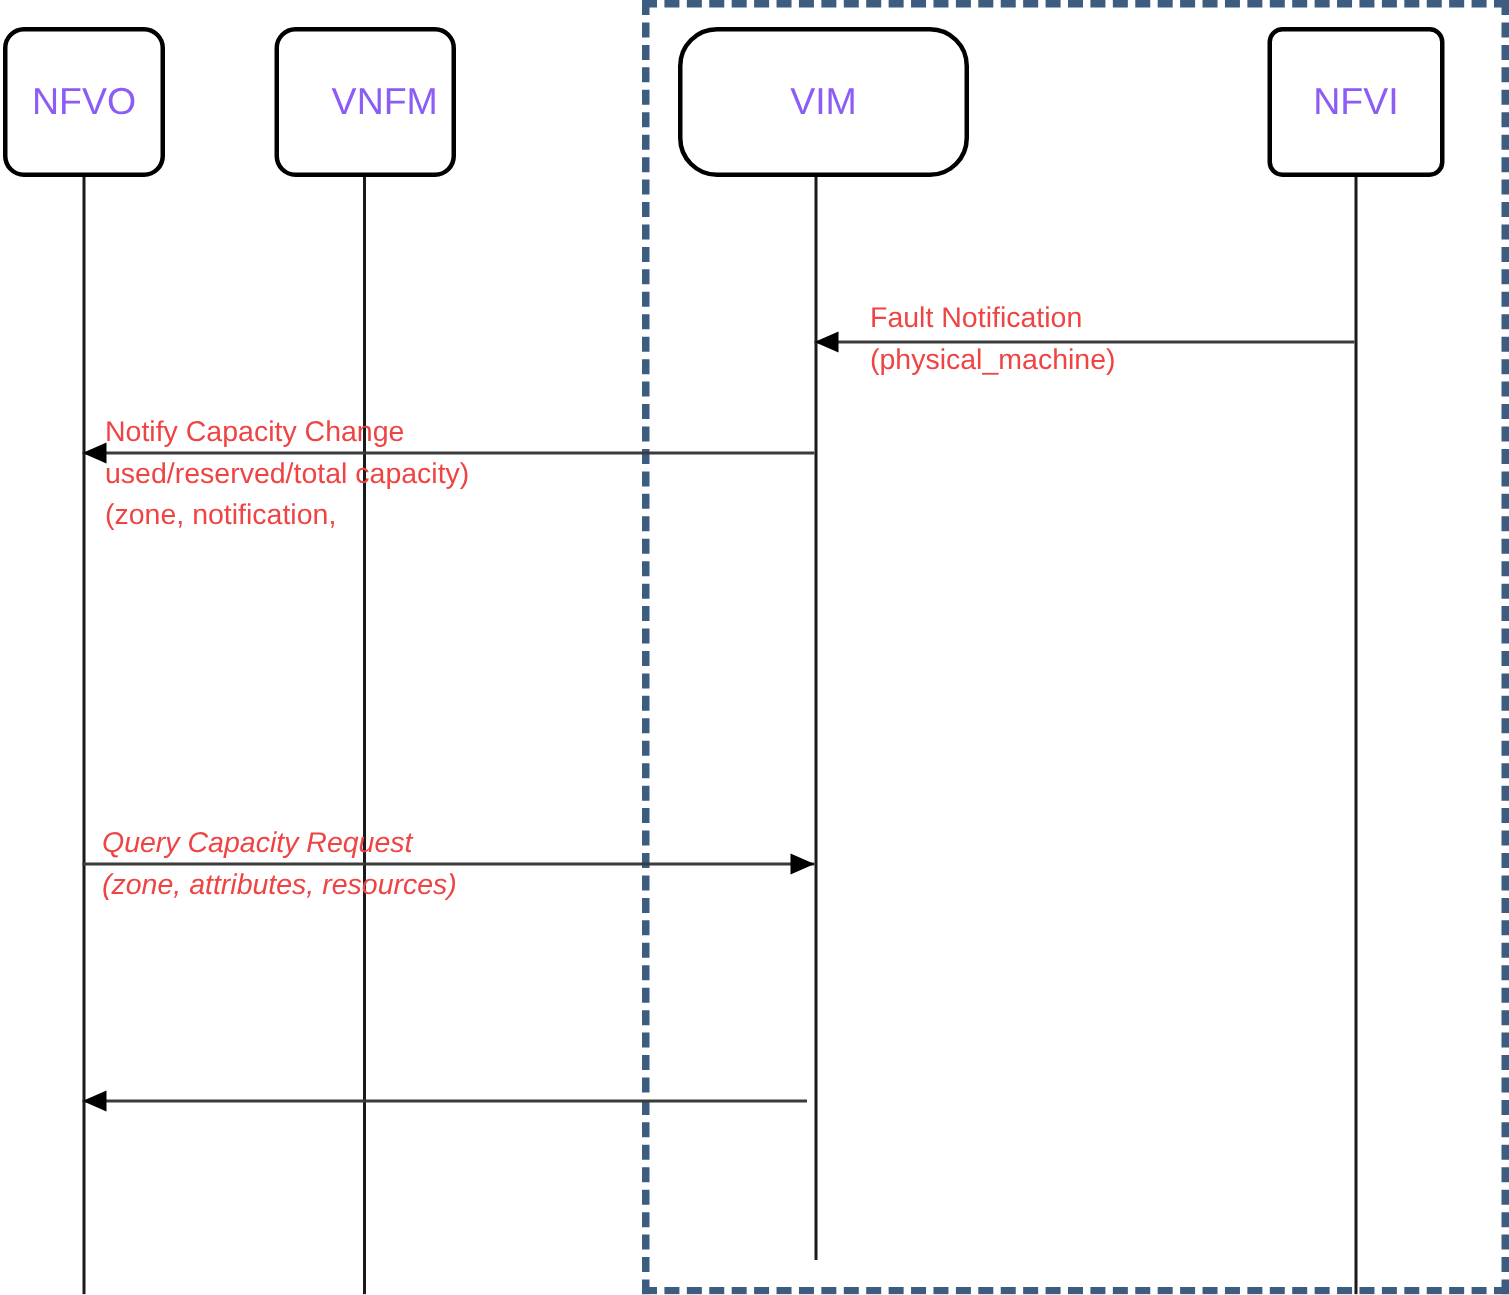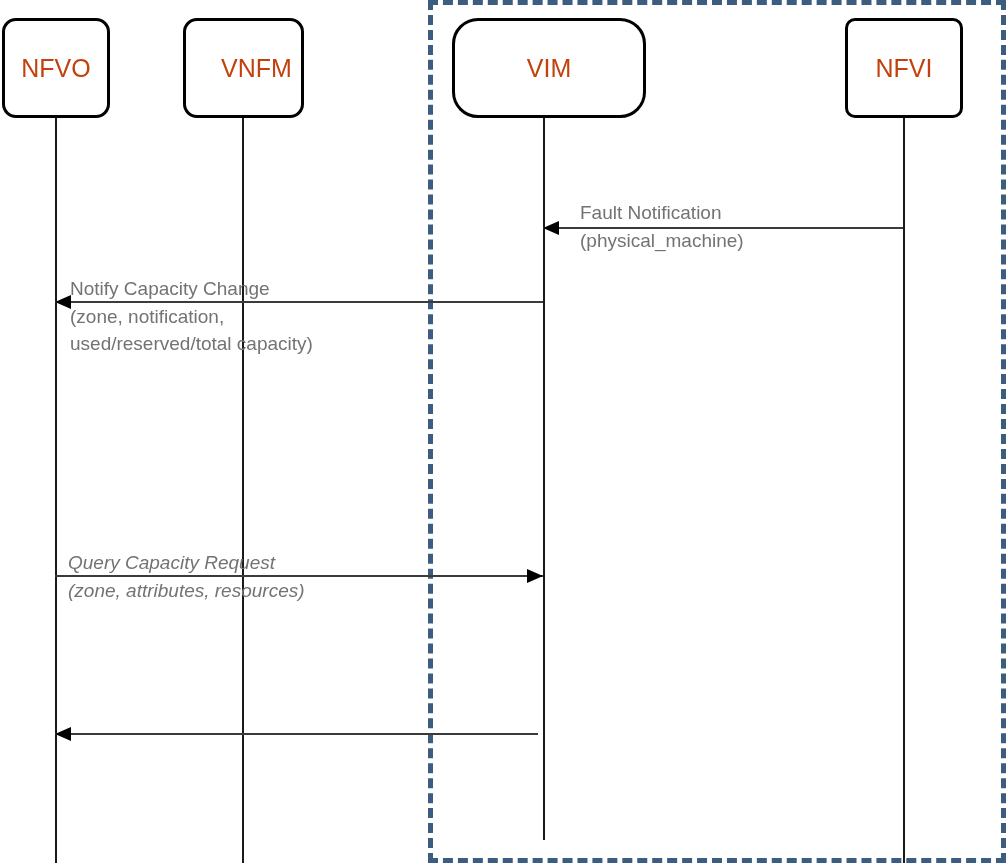--- a/index.html
+++ b/index.html
@@ -32,21 +32,21 @@
     box-sizing: border-box;
     border: 3px solid #000000;
     border-radius: 14px;
     background: #ffffff;
     display: flex;
     flex-direction: column;
     align-items: center;
     justify-content: center;
     text-align: center;
     line-height: 1.12;
-    color: #c2410c;
+    color: #8b5cf6;
     font-size: 25px;
   }
   .participant .pline {
     display: block;
     white-space: nowrap;
   }
 
   
   .lifeline {
     position: absolute;
@@ -73,21 +73,21 @@
   .arrow-right {
     border-top: 7px solid transparent;
     border-bottom: 7px solid transparent;
     border-left: 16px solid #000000;
   }
 
   
   .msg-label {
     position: absolute;
     font-size: 19px;
-    color: #737373;
+    color: #ef4444;
     white-space: nowrap;
     line-height: 1.45;
   }
   .msg-label .tline {
     display: block;
   }
 </style>
 </head>
 <body>
 
@@ -119,22 +119,22 @@
       <div class="msg-line" style="left: 543px; top: 227px; width: 360px; border-top-color: rgb(59, 59, 59);"></div>
       <div class="arrowhead arrow-left" style="top: 221px; left: 543px;"></div>
       <div class="msg-label" style="left: 580px; top: 199px;">
         <span class="tline">Fault Notification</span>
         <span class="tline">(physical_machine)</span>
       </div>
       <div class="msg-line" style="left: 55px; top: 301px; width: 488px; border-top-color: rgb(59, 59, 59);"></div>
       <div class="arrowhead arrow-left" style="top: 295px; left: 55px;"></div>
       <div class="msg-label" style="left: 70px; top: 275px;">
         <span class="tline">Notify Capacity Change</span>
+        <span class="tline">used/reserved/total  capacity)</span>
         <span class="tline">(zone, notification,</span>
-        <span class="tline">used/reserved/total  capacity)</span>
       </div>
       <div class="msg-line" style="left: 55px; top: 575px; width: 488px; border-top-color: rgb(59, 59, 59);"></div>
       <div class="arrowhead arrow-right" style="top: 569px; left: 527px;"></div>
       <div class="msg-label" style="left: 68px; top: 549px; font-style: italic;">
         <span class="tline">Query Capacity Request</span>
         <span class="tline">(zone, attributes, resources)</span>
       </div>
       <div class="msg-line" style="left: 55px; top: 733px; width: 483px; border-top-color: rgb(59, 59, 59);"></div>
       <div class="arrowhead arrow-left" style="top: 727px; left: 55px;"></div>
       <div class="msg-label" style="left: 95px; top: 717px;">

